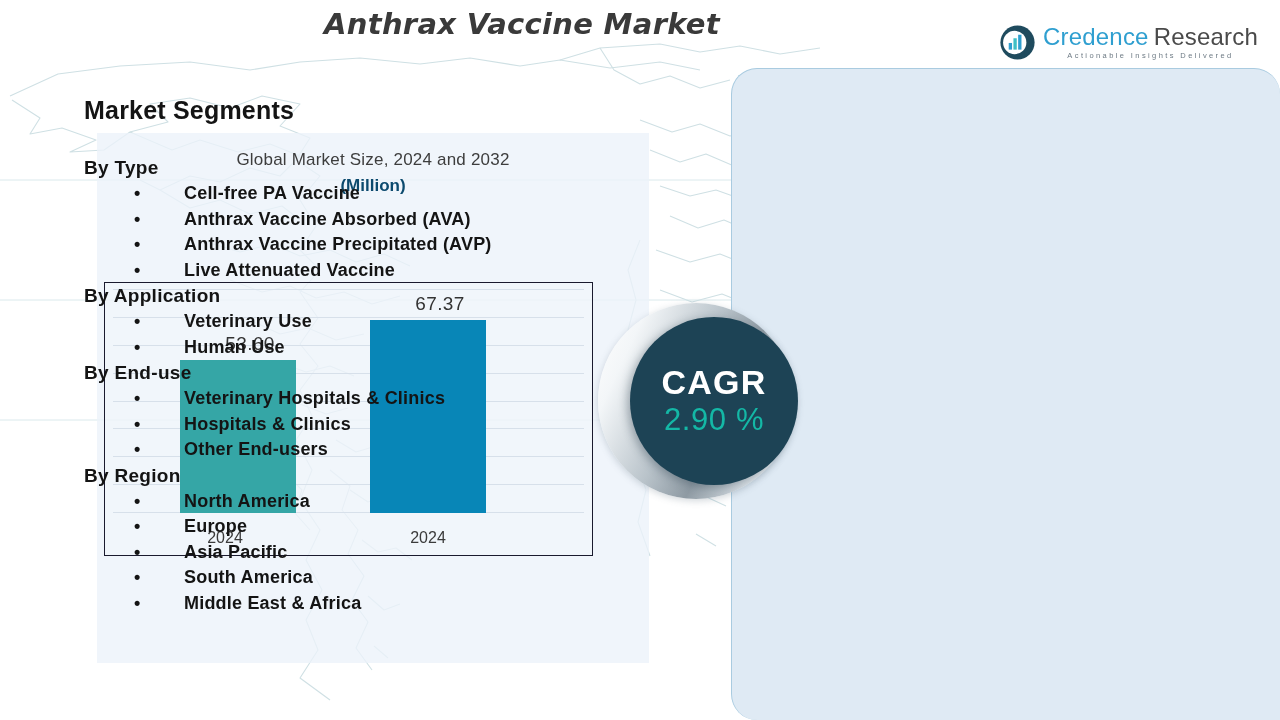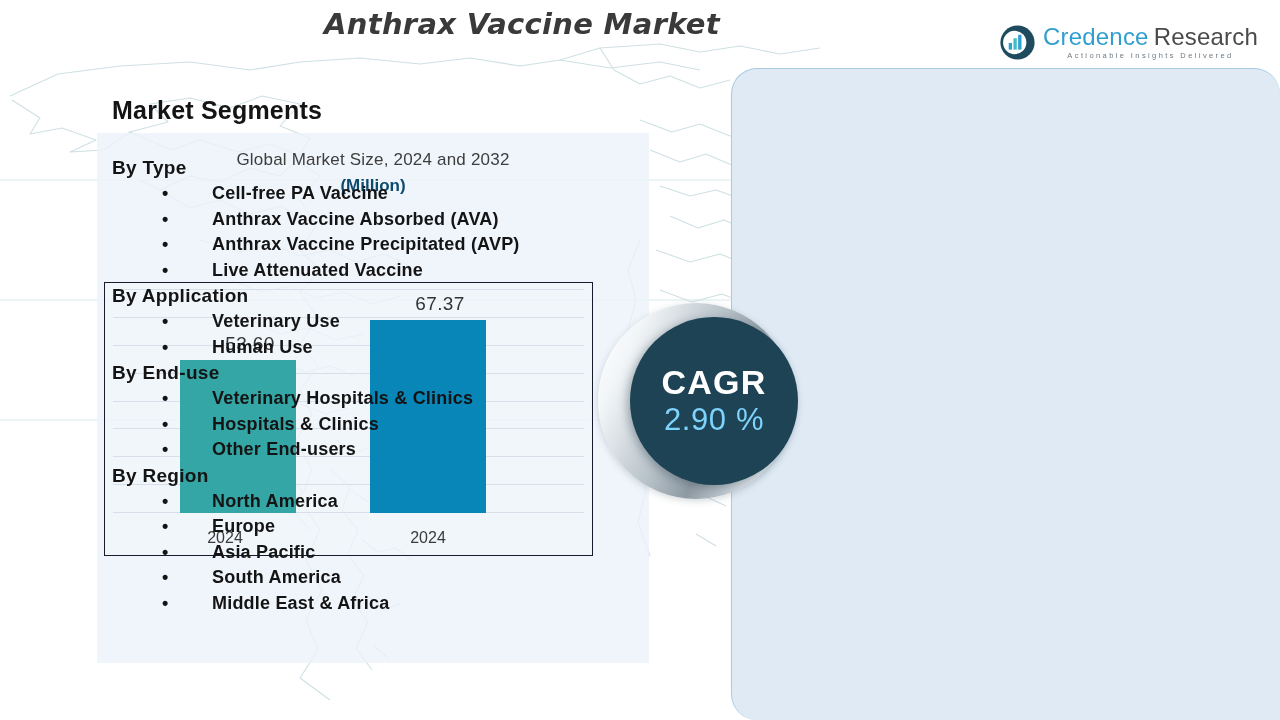--- a/index.html
+++ b/index.html
@@ -191,21 +191,21 @@
     box-shadow: -3px 2px 8px rgba(40,60,75,0.35);
   }
   .cagr-label {
     color: #ffffff;
     font-size: 34px;
     font-weight: bold;
     letter-spacing: 1.2px;
     line-height: 36px;
   }
   .cagr-value {
-    color: #7dd3fc;
+    color: #14b8a6;
     font-size: 31px;
     letter-spacing: 0.6px;
     line-height: 36px;
     margin-top: 2px;
   }
 
   
   .segments-panel {
     position: absolute;
     left: 731px; top: 68px;
@@ -213,21 +213,21 @@
     background: #dfeaf4;
     border: 1px solid #a9cbe0;
     border-right: none;
     border-bottom: none;
     border-radius: 26px 26px 0 26px;
     box-sizing: border-box;
     z-index: 4;
   }
   .segments-inner {
     position: absolute;
-    left: 112px; top: 96px;
+    left: 84px; top: 96px;
     width: 440px;
     z-index: 5;
   }
   .segments-heading {
     font-size: 25px;
     font-weight: bold;
     color: #141414;
     letter-spacing: 0.2px;
     margin-bottom: 30px;
   }

